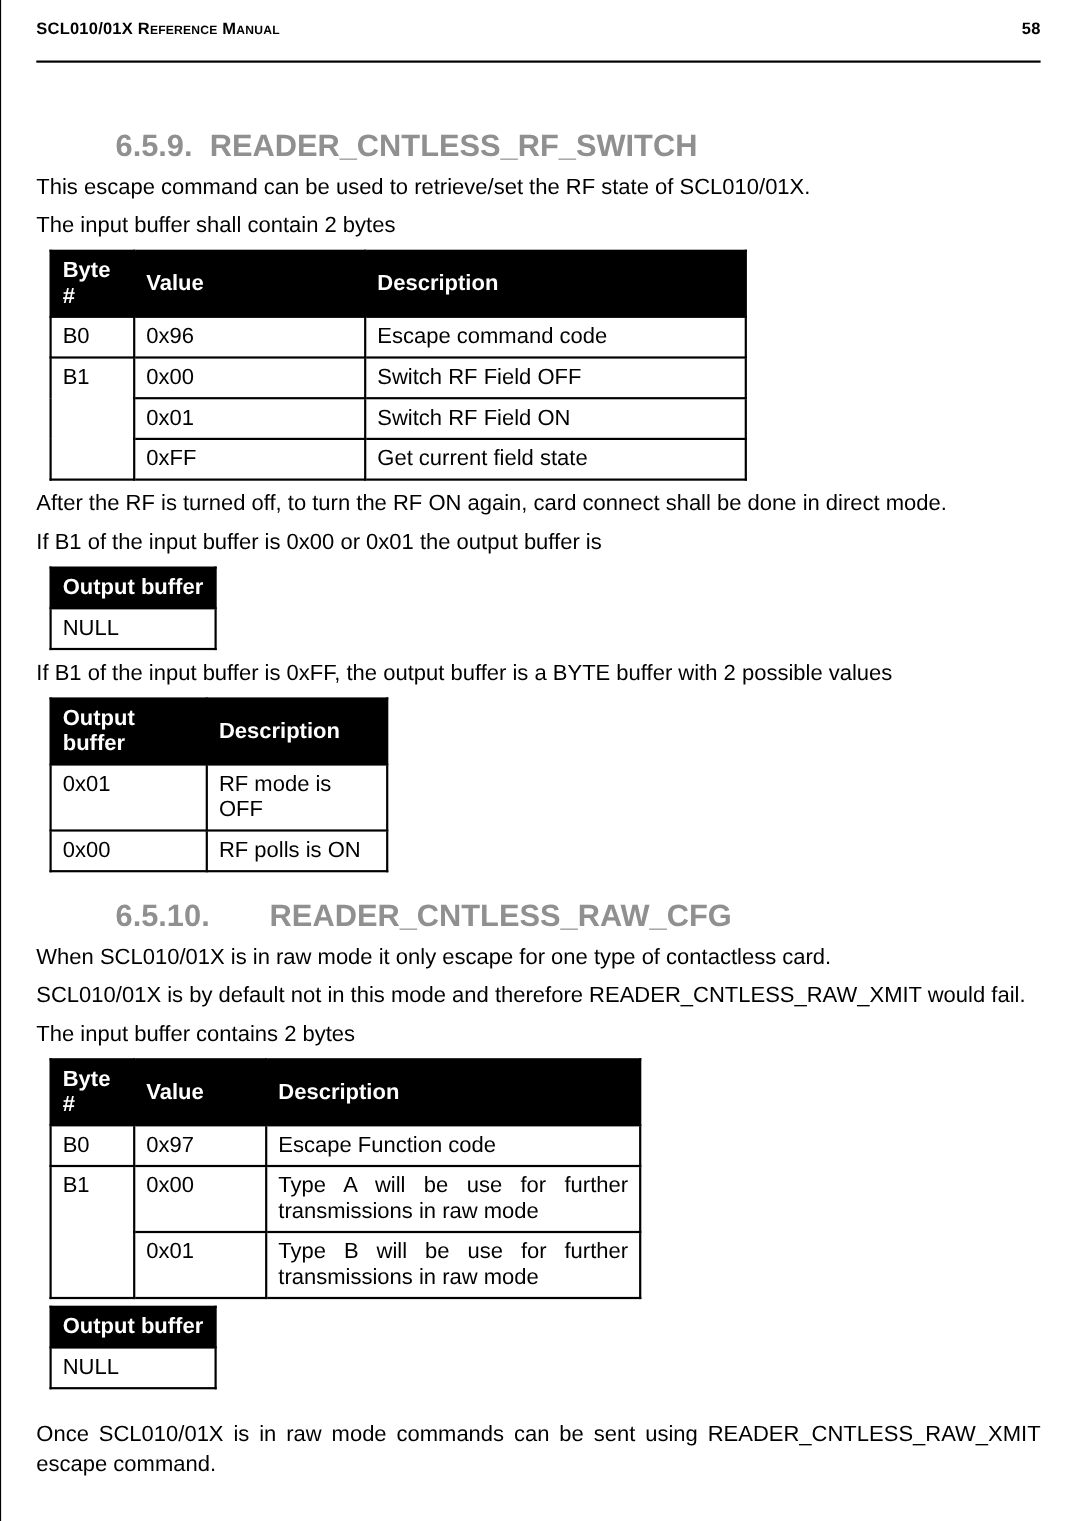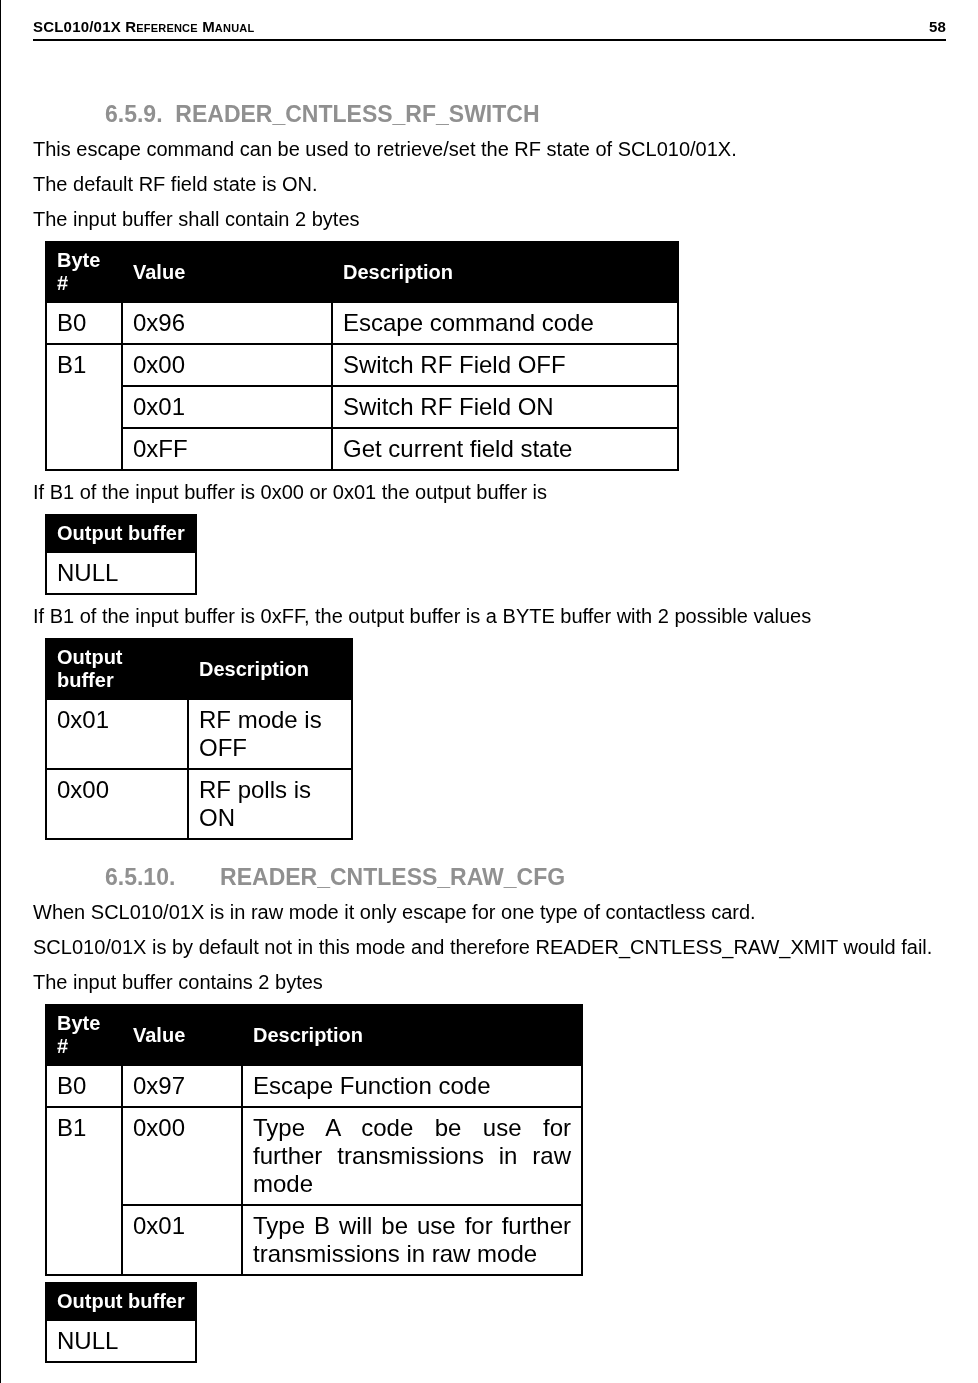--- a/index.html
+++ b/index.html
@@ -15,28 +15,28 @@
     border-left: 1px solid #000;
     width: 978px;
   }
   .header-row {
     display: flex;
     justify-content: space-between;
     font-weight: bold;
     font-size: 15px;
     letter-spacing: 0.2px;
     border-bottom: 2px solid #000;
-    padding-bottom: 4px;
+    padding-bottom: 20px;
     margin-bottom: 60px;
   }
   .header-row .title { font-variant: small-caps; }
   .heading {
     color: #909090;
     font-weight: bold;
-    font-size: 23px;
+    font-size: 28px;
     margin: 24px 0 6px 72px;
   }
   .heading .num { display: inline-block; }
   p.body {
     font-size: 20px;
     margin: 8px 0;
     line-height: 1.35;
   }
   p.body.justify { text-align: justify; }
   table.data {
@@ -47,21 +47,21 @@
     background: #000;
     color: #fff;
     text-align: left;
     font-weight: bold;
     font-size: 20px;
     padding: 6px 10px 6px 10px;
     border: 2px solid #000;
   }
   table.data td {
     border: 2px solid #000;
-    font-size: 24px;
+    font-size: 20px;
     padding: 6px 10px;
     vertical-align: top;
   }
   .w-byte { width: 76px; }
   .w-val { width: 210px; }
   .w-desc { width: 346px; }
   .w-outbuf { width: 150px; }
   .w-outbuf2 { width: 142px; }
   .w-desc2 { width: 164px; }
   .w-val3 { width: 120px; }
@@ -77,21 +77,20 @@
     <span class="title">SCL010/01X Reference Manual</span>
     <span>58</span>
   </div>
 
   <div class="heading">
     <span class="num">6.5.9.</span>
     &nbsp;<span>READER_CNTLESS_RF_SWITCH</span>
   </div>
 
   <p class="body">This escape command can be used to retrieve/set the RF state of SCL010/01X.</p>
-  <p class="body">The default RF field state is ON.</p>
   <p class="body">The input buffer shall contain 2 bytes</p>
 
   <table class="data">
     <tbody>
         <tr>
       <th class="w-byte">Byte #</th>
       <th class="w-val">Value</th>
       <th class="w-desc">Description</th>
     </tr>
     <tr>
@@ -108,20 +107,21 @@
       <td>0x01</td>
       <td>Switch RF Field ON</td>
     </tr>
     <tr>
       <td>0xFF</td>
       <td>Get current field state</td>
     </tr>
   </tbody>
     </table>
 
+  <p class="body">After the RF is turned off, to turn the RF ON again, card connect shall be done in direct mode.</p>
   <p class="body">If B1 of the input buffer is 0x00 or 0x01 the output buffer is</p>
 
   <table class="data">
     <tbody>
         <tr>
       <th class="w-outbuf">Output buffer</th>
     </tr>
     <tr>
       <td>NULL</td>
     </tr>
@@ -164,21 +164,21 @@
       <th class="w-desc3">Description</th>
     </tr>
     <tr>
       <td>B0</td>
       <td>0x97</td>
       <td>Escape Function code</td>
     </tr>
     <tr>
       <td rowspan="2">B1</td>
       <td>0x00</td>
-      <td class="justify">Type A code be use for further transmissions in raw mode</td>
+      <td class="justify">Type A will be use for further transmissions in raw mode</td>
     </tr>
     <tr>
       <td>0x01</td>
       <td class="justify">Type B will be use for further transmissions in raw mode</td>
     </tr>
   </tbody>
     </table>
 
 
   <table class="data">

